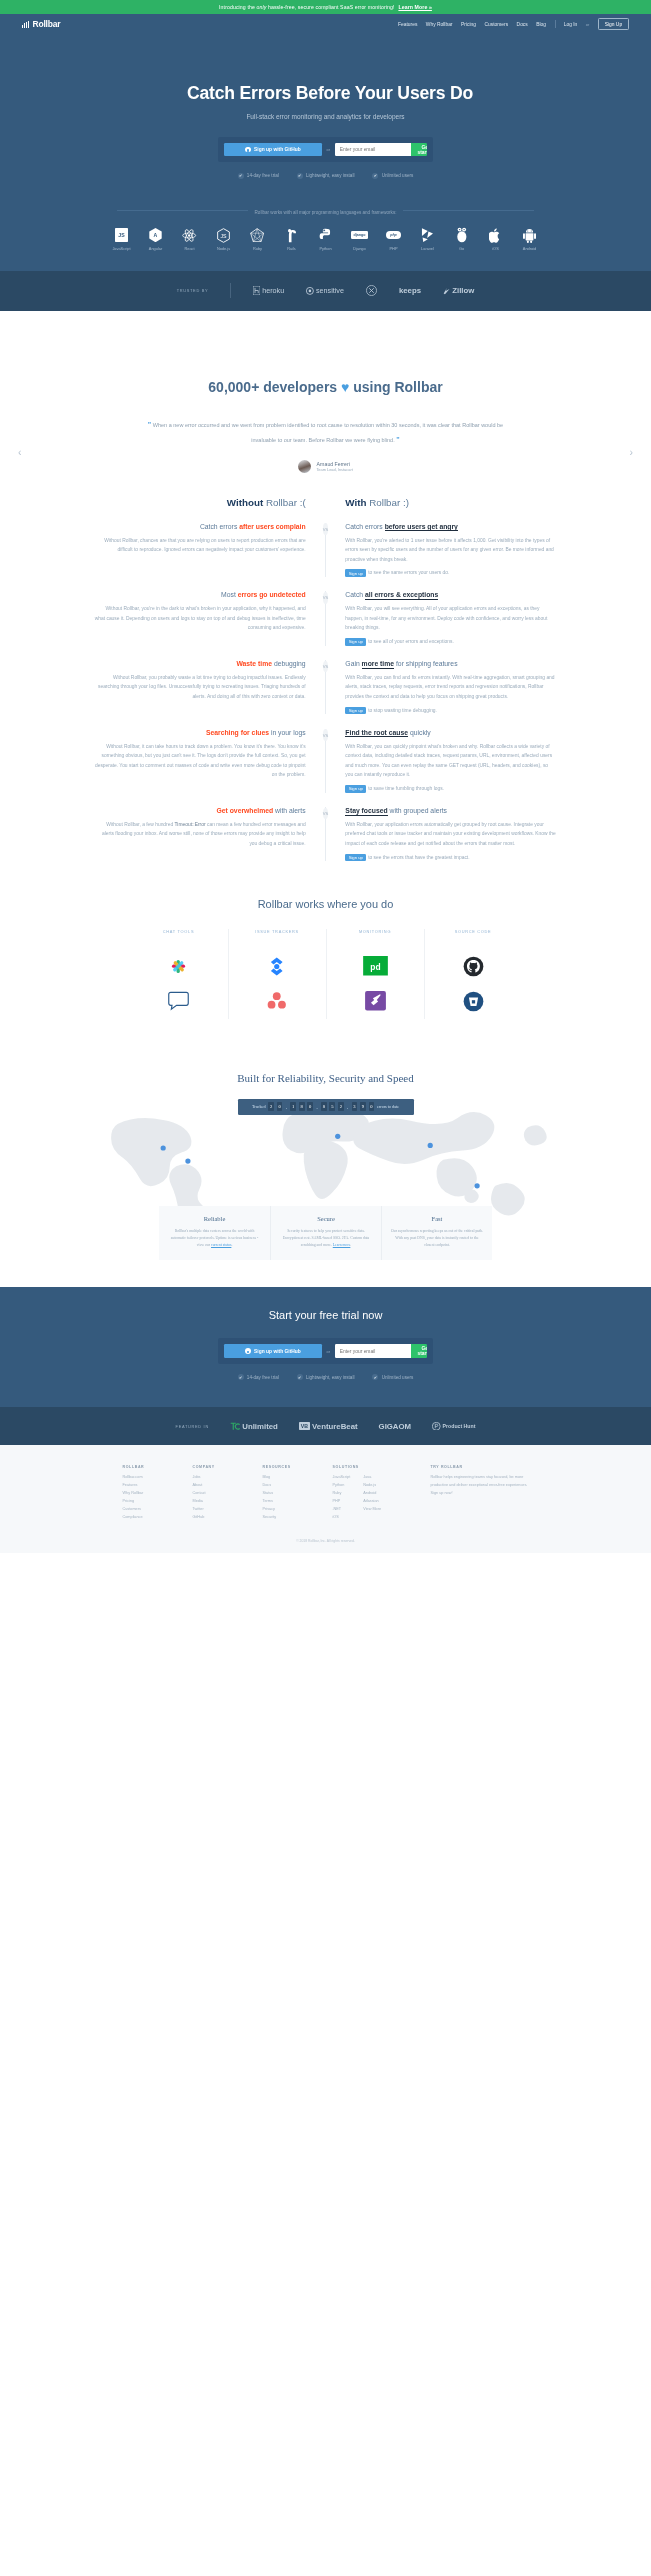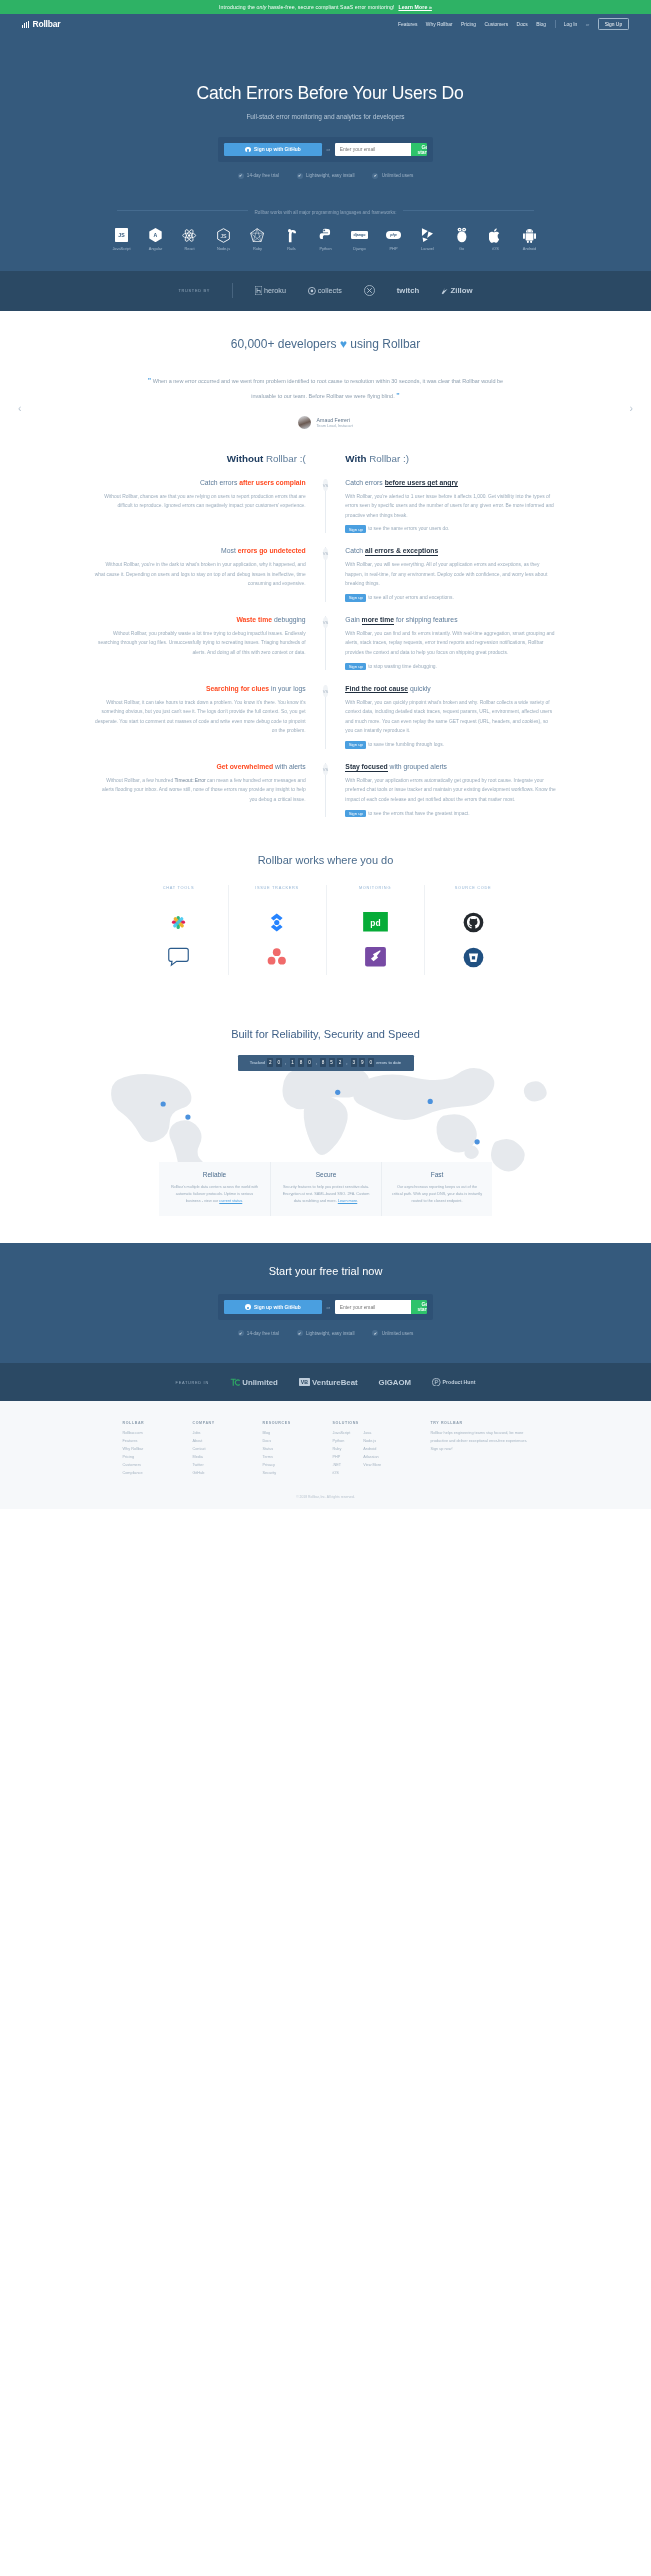--- a/index.html
+++ b/index.html
@@ -42,21 +42,21 @@
   .nav-links a { color: #dce6ef; font-size: 4.9px; text-decoration: none; }
   .nav-sep { width: 0.7px; height: 7.8px; background: #5b7c9c; }
   .nav-or { color: #8fa8bf; font-size: 3.9px; }
   .btn-signup-nav {
     border: 0.7px solid #9fb6ca; color: #fff; font-size: 4.9px;
     padding: 2.6px 5.9px; border-radius: 1.3px; background: transparent;
   }
 
   
   .hero-inner { text-align: center; padding-top: 48px; }
-  .hero h1 { color: #fff; font-size: 17.6px; font-weight: 400; letter-spacing: -0.2px; padding-left: 9px; }
+  .hero h1 { color: #fff; font-size: 17.6px; font-weight: 700; letter-spacing: -0.2px; padding-left: 9px; }
   .hero .sub { color: #b7c8d8; font-size: 6.5px; margin-top: 9px; font-weight: 300; }
 
   .signup-box {
     margin: 17px auto 0; width: 215px; background: #2e5175;
     border-radius: 2px; padding: 5.9px; display: flex; align-items: center; gap: 4.6px;
   }
   .gh-btn {
     background: #4a9fe0; color: #fff; border: none; border-radius: 1.3px;
     font-size: 4.9px; font-weight: bold; height: 13.7px; flex: 0 0 98px;
     display: flex; align-items: center; justify-content: center; gap: 3.3px;
@@ -89,21 +89,21 @@
   
   .trusted { background: #2b4964; height: 40px; display: flex; align-items: center; justify-content: center; gap: 22px; }
   .trusted .lbl { color: #93a9bd; font-size: 3.9px; letter-spacing: 0.7px; }
   .trusted .vbar { width: 0.7px; height: 14.3px; background: #4a6symbol; }
   .trusted .vbar { background: #47647f; }
   .tlogo { color: #cfdce8; font-size: 7.8px; font-weight: bold; display: flex; align-items: center; gap: 2px; opacity: .9; }
   .tlogo small { font-size: 7.2px; font-weight: normal; }
 
   
   .dev-section { padding: 26px 0 6.5px; text-align: center; }
-  .dev-section h2 { font-size: 12px; font-weight: 400; color: #4a6b8c; }
+  .dev-section h2 { font-size: 14px; font-weight: 700; color: #4a6b8c; margin-top: 42px; }
   .heart { color: #4a9fe0; }
   .quote-wrap { position: relative; margin-top: 22px; padding: 0 39px; }
   .quote-mark { color: #4a9fe0; font-weight: bold; font-size: 7.2px; }
   .quote-text { color: #8fa0b0; font-size: 5.5px; line-height: 2.1; max-width: 378px; margin: 0 auto; font-weight: 300; }
   .arrow { position: absolute; top: 30px; color: #b7c4d1; font-size: 10.4px; }
   .arrow.l { left: 18px; }
   .arrow.r { right: 18px; }
   .author { display: flex; align-items: center; justify-content: center; gap: 5.2px; margin-top: 13px; }
   .avatar { width: 13px; height: 13px; border-radius: 50%; background: linear-gradient(160deg,#e6ebf1,#6b5a52 55%,#cbd4dd); }
   .author .nm { font-size: 5.2px; color: #5f748a; text-align: left; }
@@ -138,21 +138,21 @@
   
   .integrations { padding: 30px 8px 26px; text-align: center; }
   .integrations h2 { font-size: 11px; font-weight: 300; color: #4a6b8c; margin-bottom: 19.5px; }
   .int-grid { display: flex; justify-content: center; }
   .int-col { width: 98px; border-left: 0.7px solid #eef1f4; padding: 0 6.5px; text-align: center; }
   .int-col:first-child { border-left: none; }
   .int-hd { font-size: 3.9px; letter-spacing: 0.7px; color: #93b4d4; margin-bottom: 14.3px; }
   .int-icon { height: 35px; display: flex; align-items: center; justify-content: center; }
 
   
-  .reliability { position: relative; padding: 27px 0 0; text-align: center; overflow: hidden; }
+  .reliability { position: relative; padding: 27px 0 0; text-align: center; overflow: hidden; font-family: Liberation Serif, serif; }
   .reliability h2 { font-size: 11px; font-weight: 300; color: #3f6087; position: relative; z-index: 3; }
   .worldmap { position: absolute; left: 50%; transform: translateX(-50%); top: 43px; width: 495px; height: 163px; opacity: .85; z-index: 1; }
   .counter {
     position: relative; z-index: 3; margin: 15.6px auto 0; width: 176px; height: 15.6px;
     background: #3d5f80; border-radius: 1.3px; display: flex; align-items: center; justify-content: center; gap: 2.6px;
   }
   .counter .cl { color: #cfe0ef; font-size: 4.2px; }
   .digit { background: #2d4a66; color: #fff; font-size: 4.6px; width: 5.9px; height: 9px; display: flex; align-items: center; justify-content: center; border-radius: 0.7px; }
   .comma { color: #cfe0ef; font-size: 4.6px; width: 2.6px; }
 
@@ -376,29 +376,29 @@
         <rect x="0" y="0" width="11" height="14" rx="2" fill="none" stroke="#cfdce8" stroke-width="1.2"></rect>
         <path d="M3,3 L3,11 M3,7 L8,7 L8,11" stroke="#cfdce8" stroke-width="1.2" fill="none"></path>
       </svg>
       <small>heroku</small>
     </span>
   <span class="tlogo">
       <svg width="7.8" height="7.8" viewBox="0 0 12 12">
         <circle cx="6" cy="6" r="5.4" fill="none" stroke="#cfdce8" stroke-width="1.3"></circle>
         <circle cx="6" cy="6" r="2" fill="#cfdce8"></circle>
       </svg>
-      <small>collects</small>
+      <small>sensitive</small>
     </span>
   <span class="tlogo">
       <svg width="11" height="11" viewBox="0 0 17 17">
         <circle cx="8.5" cy="8.5" r="7.8" fill="none" stroke="#cfdce8" stroke-width="1.1"></circle>
         <path d="M5,5 L12,12 M12,5 L5,12" stroke="#cfdce8" stroke-width="1.3"></path>
       </svg>
     </span>
-  <span class="tlogo">twitch</span>
+  <span class="tlogo">keeps</span>
   <span class="tlogo">
       <svg width="7.2" height="7.8" viewBox="0 0 11 12">
         <path d="M1,10 L6,1 L4,6 L10,3 L3,11 Z" fill="#cfdce8"></path>
       </svg>
       <span>Zillow</span>
     </span>
 </div>
 
 <div class="dev-section">
   <h2>

